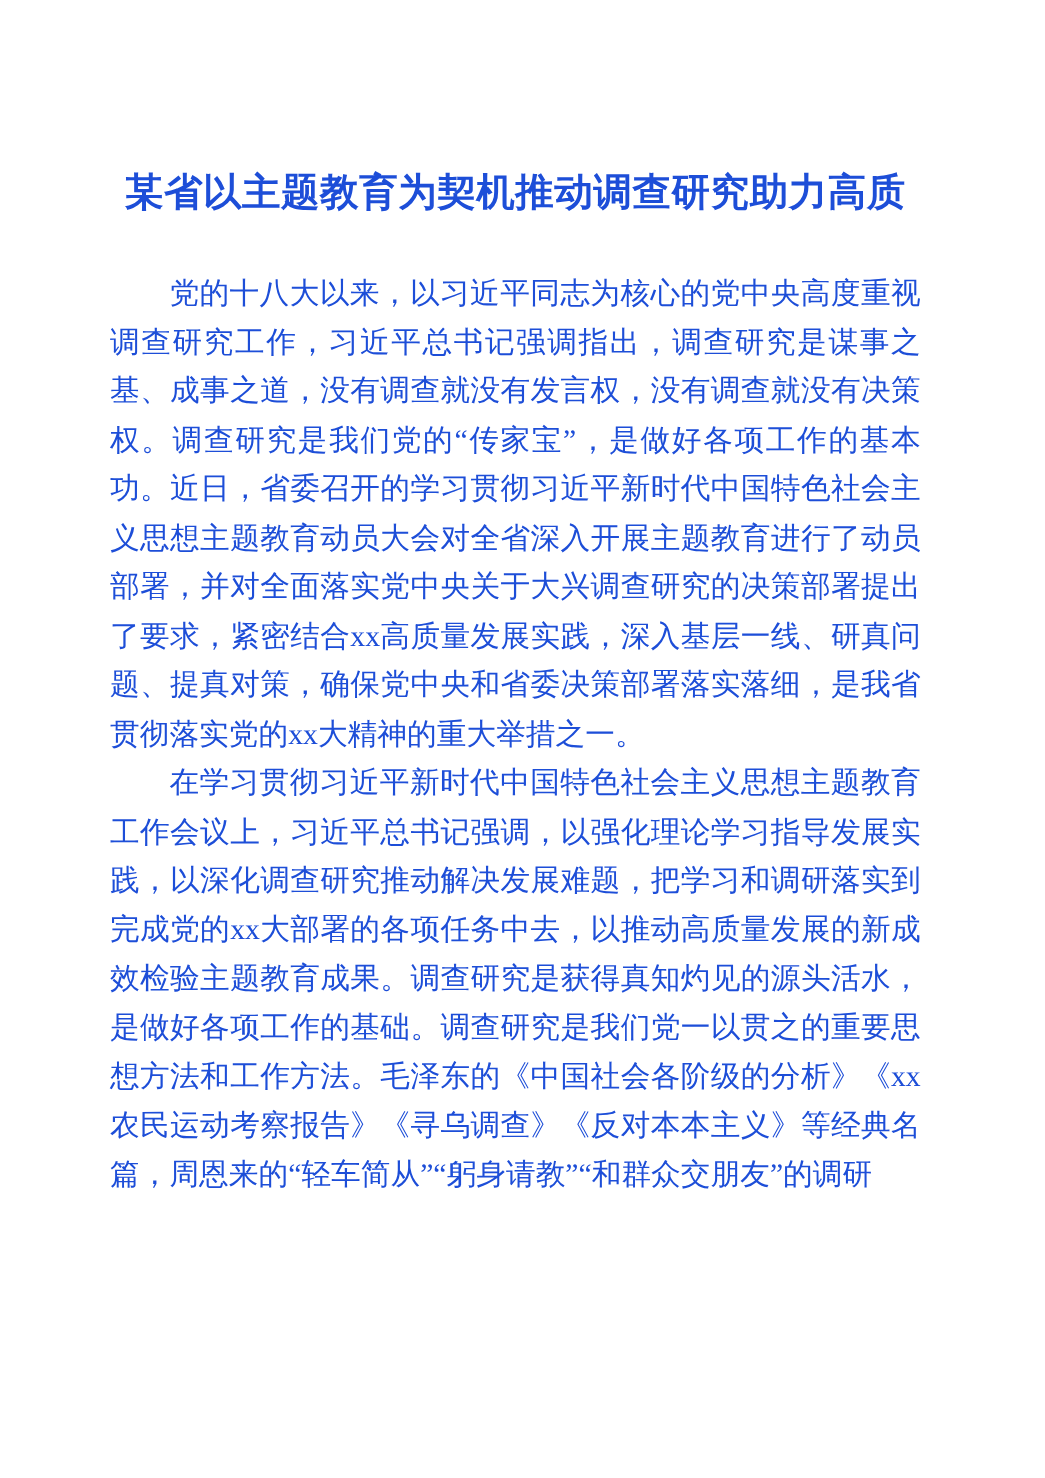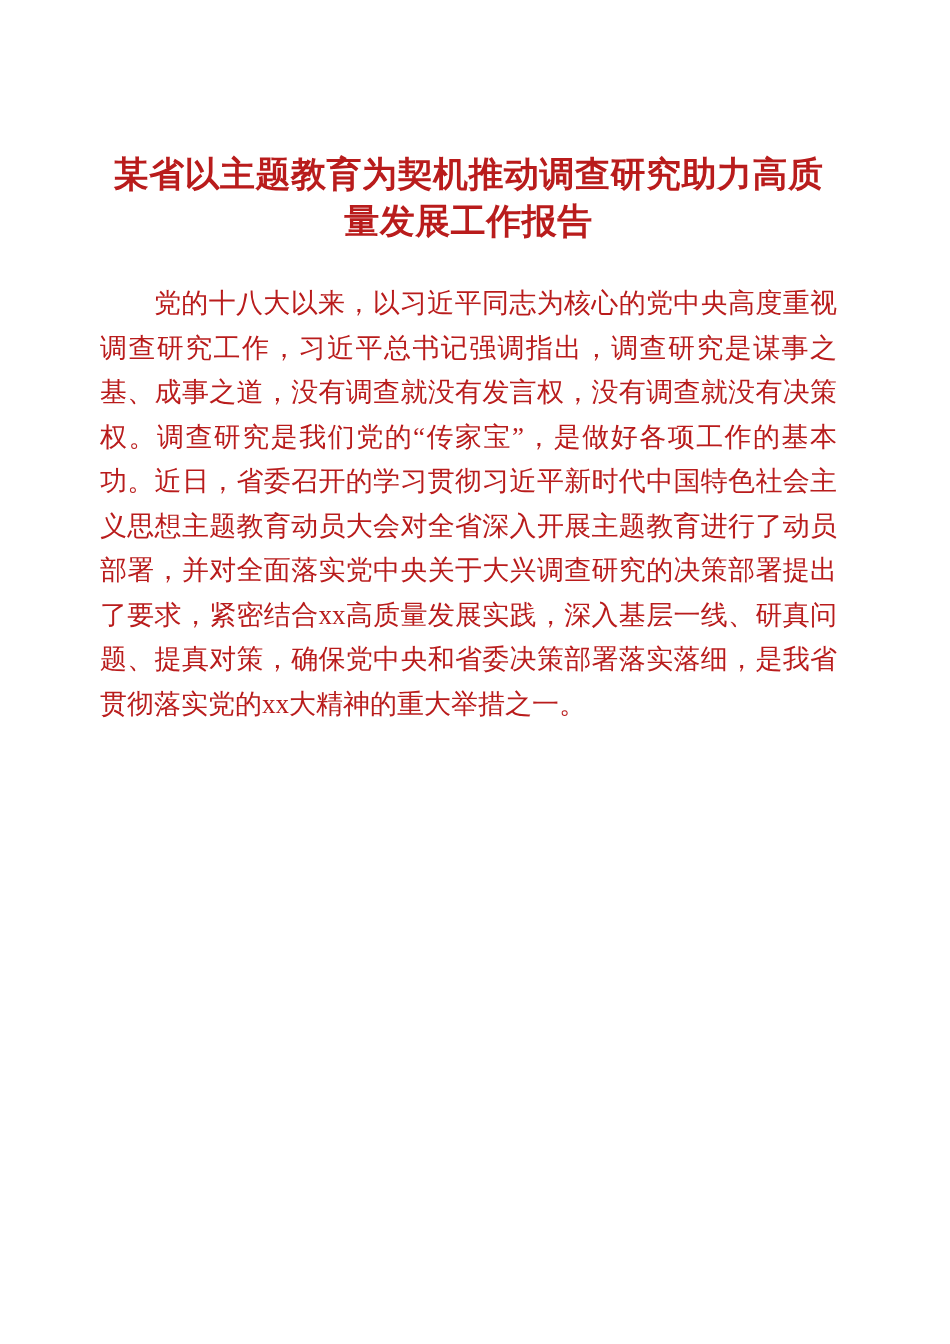--- a/index.html
+++ b/index.html
@@ -4,21 +4,21 @@
 <style>
   html, body { margin: 0; padding: 0; }
   body { background: #ffffff; }
 
   .page {
     position: relative;
     width: 950px;
     height: 1344px;
     margin: 0 auto;
     background: #ffffff;
-    color: #b91c1c;
+    color: #1d4ed8;
     overflow: hidden;
     box-sizing: border-box;
     padding-left: 100px;
     padding-right: 113px;
   }
 
   .doc-title {
     padding-top: 128px;
     text-align: center;
     font-family: "Liberation Serif", "DejaVu Serif", serif;
@@ -35,38 +35,38 @@
     line-height: 44.5px;
     text-align: justify;
     text-justify: inter-ideograph;
   }
 
   .para {
     margin: 0;
     text-indent: 2em;
   }
 
-  .intro-para { margin-top: 36px; }
+  .intro-para { margin-top: 46px; }
 
   .section-heading {
     margin: 0;
     text-indent: 2em;
     font-family: "Liberation Sans", "DejaVu Sans", sans-serif;
     font-weight: bold;
     font-size: 28px;
     line-height: 44.5px;
   }
 </style>
 </head>
 <body>
 
 <div class="page">
 
   <h1 class="doc-title">
     <span class="title-line">某省以主题教育为契机推动调查研究助力高质</span>
-    <span class="title-line">量发展工作报告</span>
   </h1>
 
   <p class="body-text para intro-para">党的十八大以来，以习近平同志为核心的党中央高度重视调查研究工作，习近平总书记强调指出，调查研究是谋事之基、成事之道，没有调查就没有发言权，没有调查就没有决策权。调查研究是我们党的“传家宝”，是做好各项工作的基本功。近日，省委召开的学习贯彻习近平新时代中国特色社会主义思想主题教育动员大会对全省深入开展主题教育进行了动员部署，并对全面落实党中央关于大兴调查研究的决策部署提出了要求，紧密结合xx高质量发展实践，深入基层一线、研真问题、提真对策，确保党中央和省委决策部署落实落细，是我省贯彻落实党的xx大精神的重大举措之一。</p>
 
 
+  <p class="body-text para">在学习贯彻习近平新时代中国特色社会主义思想主题教育工作会议上，习近平总书记强调，以强化理论学习指导发展实践，以深化调查研究推动解决发展难题，把学习和调研落实到完成党的xx大部署的各项任务中去，以推动高质量发展的新成效检验主题教育成果。调查研究是获得真知灼见的源头活水，是做好各项工作的基础。调查研究是我们党一以贯之的重要思想方法和工作方法。毛泽东的《中国社会各阶级的分析》《xx农民运动考察报告》《寻乌调查》《反对本本主义》等经典名篇，周恩来的“轻车简从”“躬身请教”“和群众交朋友”的调研</p>
 
 </div>
 
 </body></html>

